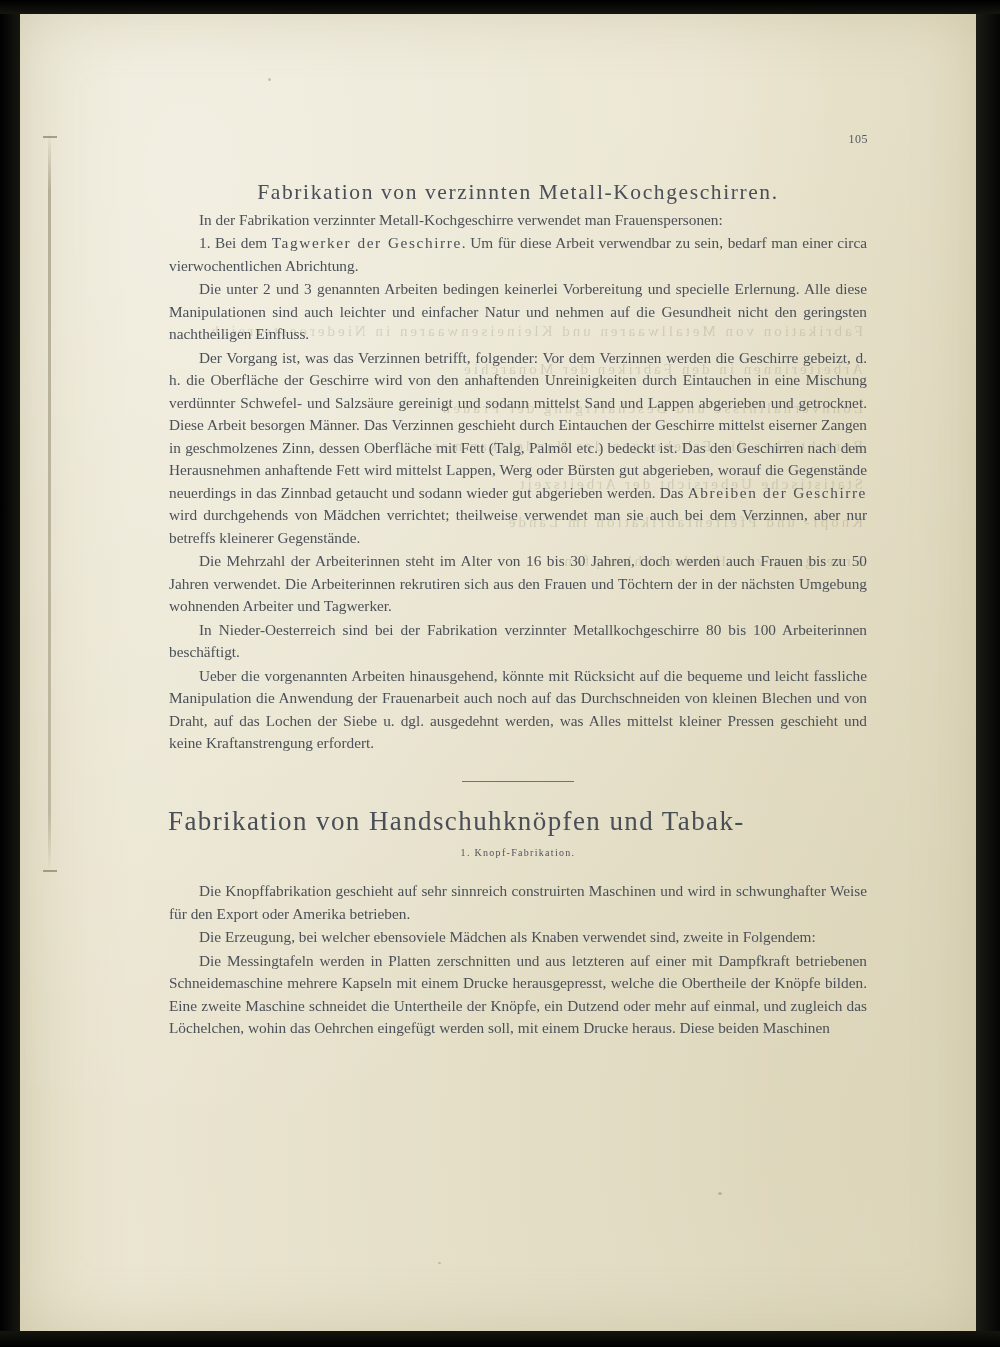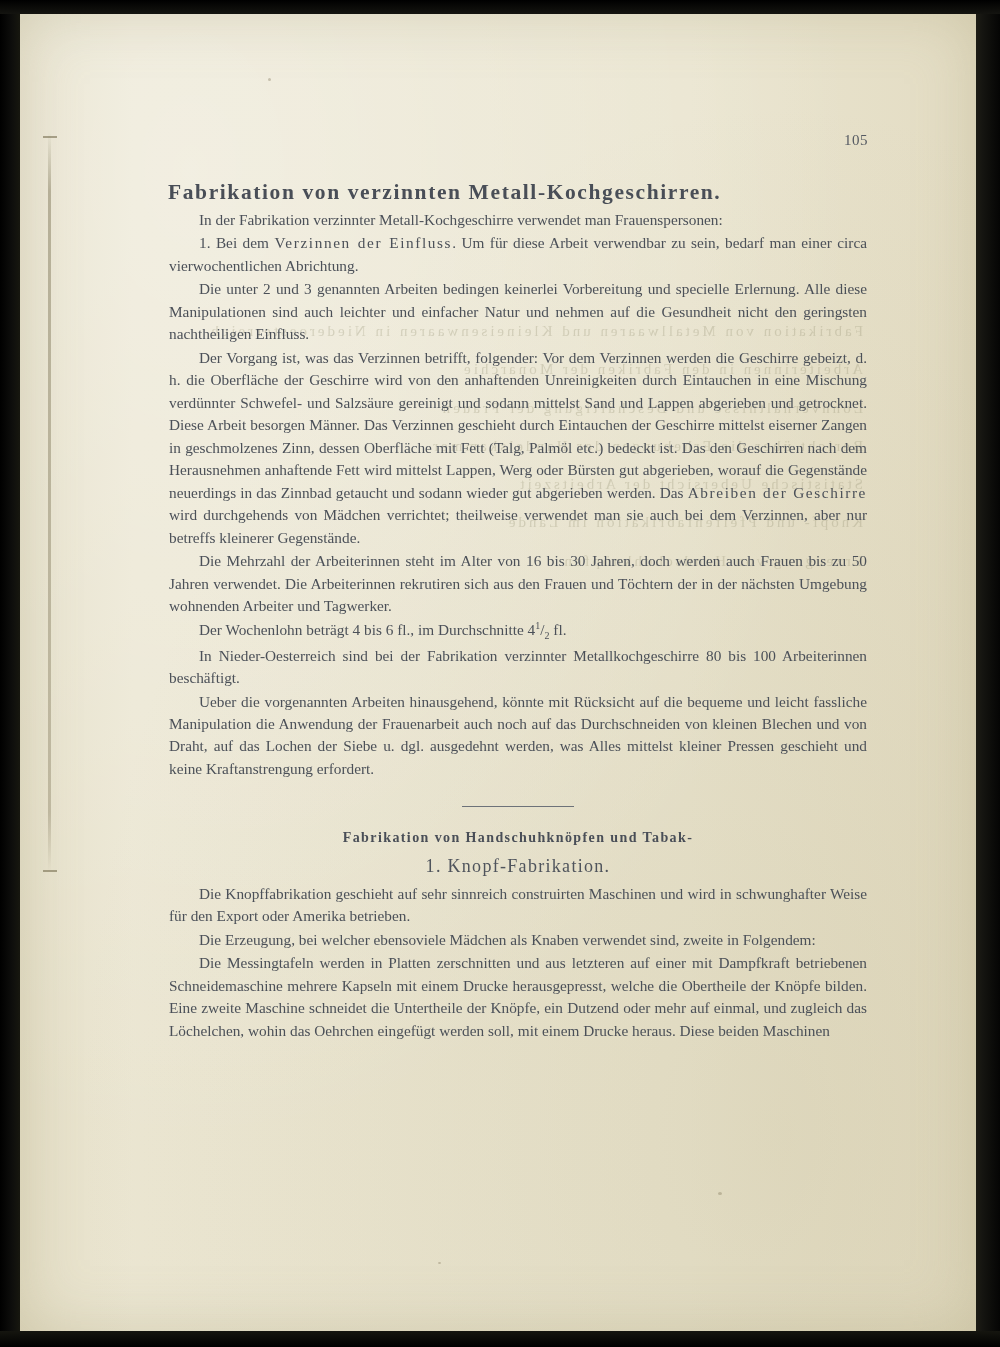--- a/index.html
+++ b/index.html
@@ -89,47 +89,46 @@
     position: absolute;
     left: 150px;
     top: 120px;
     width: 700px;
     color: #4c5159;
   }
   .folio {
     position: absolute;
     right: 0;
     top: 0;
-    font-size: 15px;
+    font-size: 12px;
     letter-spacing: 0.5px;
     color: #555a62;
   }
   h1.title {
     font-size: 21.5px;
-    font-weight: bold;
+    font-weight: normal;
     letter-spacing: 1.6px;
-    text-align: left;
+    text-align: center;
     margin: 48px 0 4px 0;
     color: #494e57;
   }
   h2.title2 {
-    font-size: 14px;
-    font-weight: bold;
+    font-size: 27px;
+    font-weight: normal;
     letter-spacing: 1.4px;
-    text-align: center;
     margin: 0 0 2px 0;
     line-height: 1.32;
     color: #494e57;
   }
   h3.subtitle {
-    font-size: 18px;
+    font-size: 10px;
     font-weight: normal;
     letter-spacing: 1.3px;
     text-align: center;
-    margin: 8px 0 6px 0;
+    margin: 8px 0 22px 0;
     color: #4f545c;
   }
   p {
     margin: 1px;
     font-size: 15.3px;
     line-height: 1.47;
     text-align: justify;
     text-justify: inter-word;
     color: #4b5058;
   }
@@ -188,25 +187,24 @@
     <span class="speck" style="left:700px;top:1180px;width:4px;height:3px;"></span>
     <span class="speck" style="left:420px;top:1250px;width:3px;height:2px;"></span>
 
     <div class="content">
 
       <div class="folio">105</div>
 
       <h1 class="title">Fabrikation von verzinnten Metall-Kochgeschirren.</h1>
 
       <p class="indent">In der Fabrikation verzinnter Metall-Kochgeschirre verwendet man Frauenspersonen:</p>
-      <p class="indent">1. Bei dem <span class="sp">Verzinnen der Einfluss</span>. Um für diese Arbeit verwendbar zu sein, bedarf man einer circa vierwochentlichen Abrichtung.</p>
+      <p class="indent">1. Bei dem <span class="sp">Tagwerker der Geschirre</span>. Um für diese Arbeit verwendbar zu sein, bedarf man einer circa vierwochentlichen Abrichtung.</p>
       <p class="indent">Die unter 2 und 3 genannten Arbeiten bedingen keinerlei Vorbereitung und specielle Erlernung. Alle diese Manipulationen sind auch leichter und einfacher Natur und nehmen auf die Gesundheit nicht den geringsten nachtheiligen Einfluss.</p>
       <p class="indent">Der Vorgang ist, was das Verzinnen betrifft, folgender: Vor dem Verzinnen werden die Geschirre gebeizt, d. h. die Oberfläche der Geschirre wird von den anhaftenden Unreinigkeiten durch Eintauchen in eine Mischung verdünnter Schwefel- und Salzsäure gereinigt und sodann mittelst Sand und Lappen abgerieben und getrocknet. Diese Arbeit besorgen Männer. Das Verzinnen geschieht durch Eintauchen der Geschirre mittelst eiserner Zangen in geschmolzenes Zinn, dessen Oberfläche mit Fett (Talg, Palmöl etc.) bedeckt ist. Das den Geschirren nach dem Herausnehmen anhaftende Fett wird mittelst Lappen, Werg oder Bürsten gut abgerieben, worauf die Gegenstände neuerdings in das Zinnbad getaucht und sodann wieder gut abgerieben werden. Das <span class="sp">Abreiben der Geschirre</span> wird durchgehends von Mädchen verrichtet; theilweise verwendet man sie auch bei dem Verzinnen, aber nur betreffs kleinerer Gegenstände.</p>
       <p class="indent">Die Mehrzahl der Arbeiterinnen steht im Alter von 16 bis 30 Jahren, doch werden auch Frauen bis zu 50 Jahren verwendet. Die Arbeiterinnen rekrutiren sich aus den Frauen und Töchtern der in der nächsten Umgebung wohnenden Arbeiter und Tagwerker.</p>
-      <p class="indent">Der Wochenlohn beträgt 4 bis 6 fl., im Durchschnitte 4<sup class="n">1</sup>/<sub class="d">2</sub> fl.</p>
       <p class="indent">In Nieder-Oesterreich sind bei der Fabrikation verzinnter Metallkochgeschirre 80 bis 100 Arbeiterinnen beschäftigt.</p>
       <p class="indent">Ueber die vorgenannten Arbeiten hinausgehend, könnte mit Rücksicht auf die bequeme und leicht fassliche Manipulation die Anwendung der Frauenarbeit auch noch auf das Durchschneiden von kleinen Blechen und von Draht, auf das Lochen der Siebe u. dgl. ausgedehnt werden, was Alles mittelst kleiner Pressen geschieht und keine Kraftanstrengung erfordert.</p>
 
       <div class="rule"></div>
 
       <h2 class="title2">Fabrikation von Handschuhknöpfen und Tabak-</h2>
       <h3 class="subtitle">1. Knopf-Fabrikation.</h3>
 
       <p class="indent">Die Knopffabrikation geschieht auf sehr sinnreich construirten Maschinen und wird in schwunghafter Weise für den Export oder Amerika betrieben.</p>
       <p class="indent">Die Erzeugung, bei welcher ebensoviele Mädchen als Knaben verwendet sind, zweite in Folgendem:</p>

